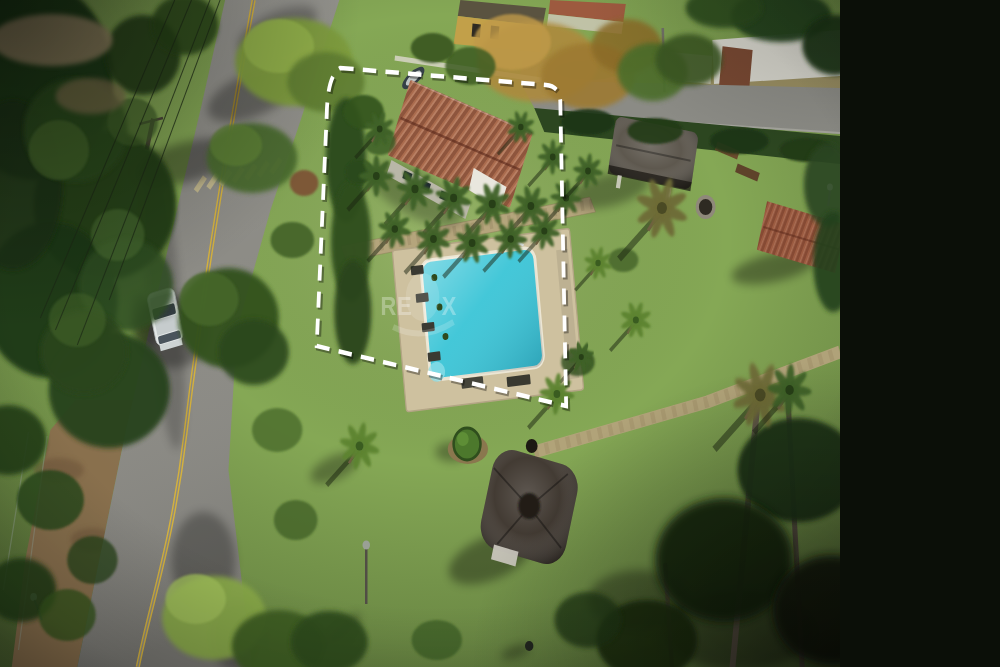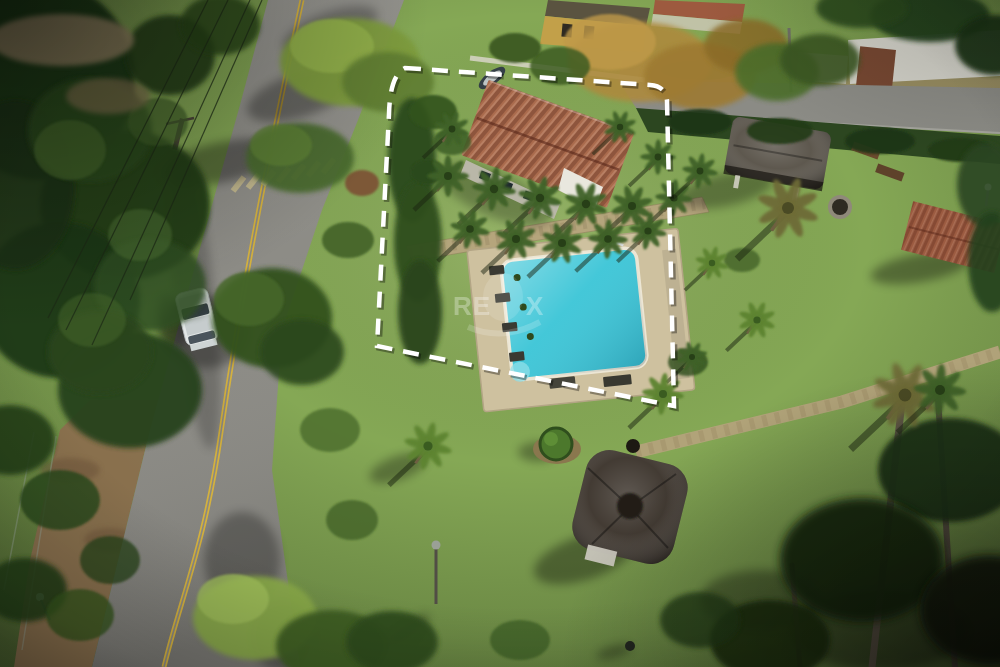--- a/index.html
+++ b/index.html
@@ -1,16 +1,16 @@
 <!DOCTYPE html>
 <html><head>
 <meta charset="utf-8">
 <style>
   html,body{margin:0;padding:0;background:#0b0f08;}
-  .stage{position:relative;width:1000px;height:667px;overflow:hidden;background:#0369a1;}
+  .stage{position:relative;width:840px;height:667px;overflow:hidden;background:#0369a1;}
   .stage svg{display:block;width:100%;height:100%;}
   text{font-family:"Liberation Sans", sans-serif;}
 </style>
 </head>
 <body>
 
 <div class="stage">
 <svg viewBox="0 0 1000 667" preserveAspectRatio="none">
   <defs>
     <radialGradient id="gShade" cx="0.53" cy="0.36" r="0.80">

